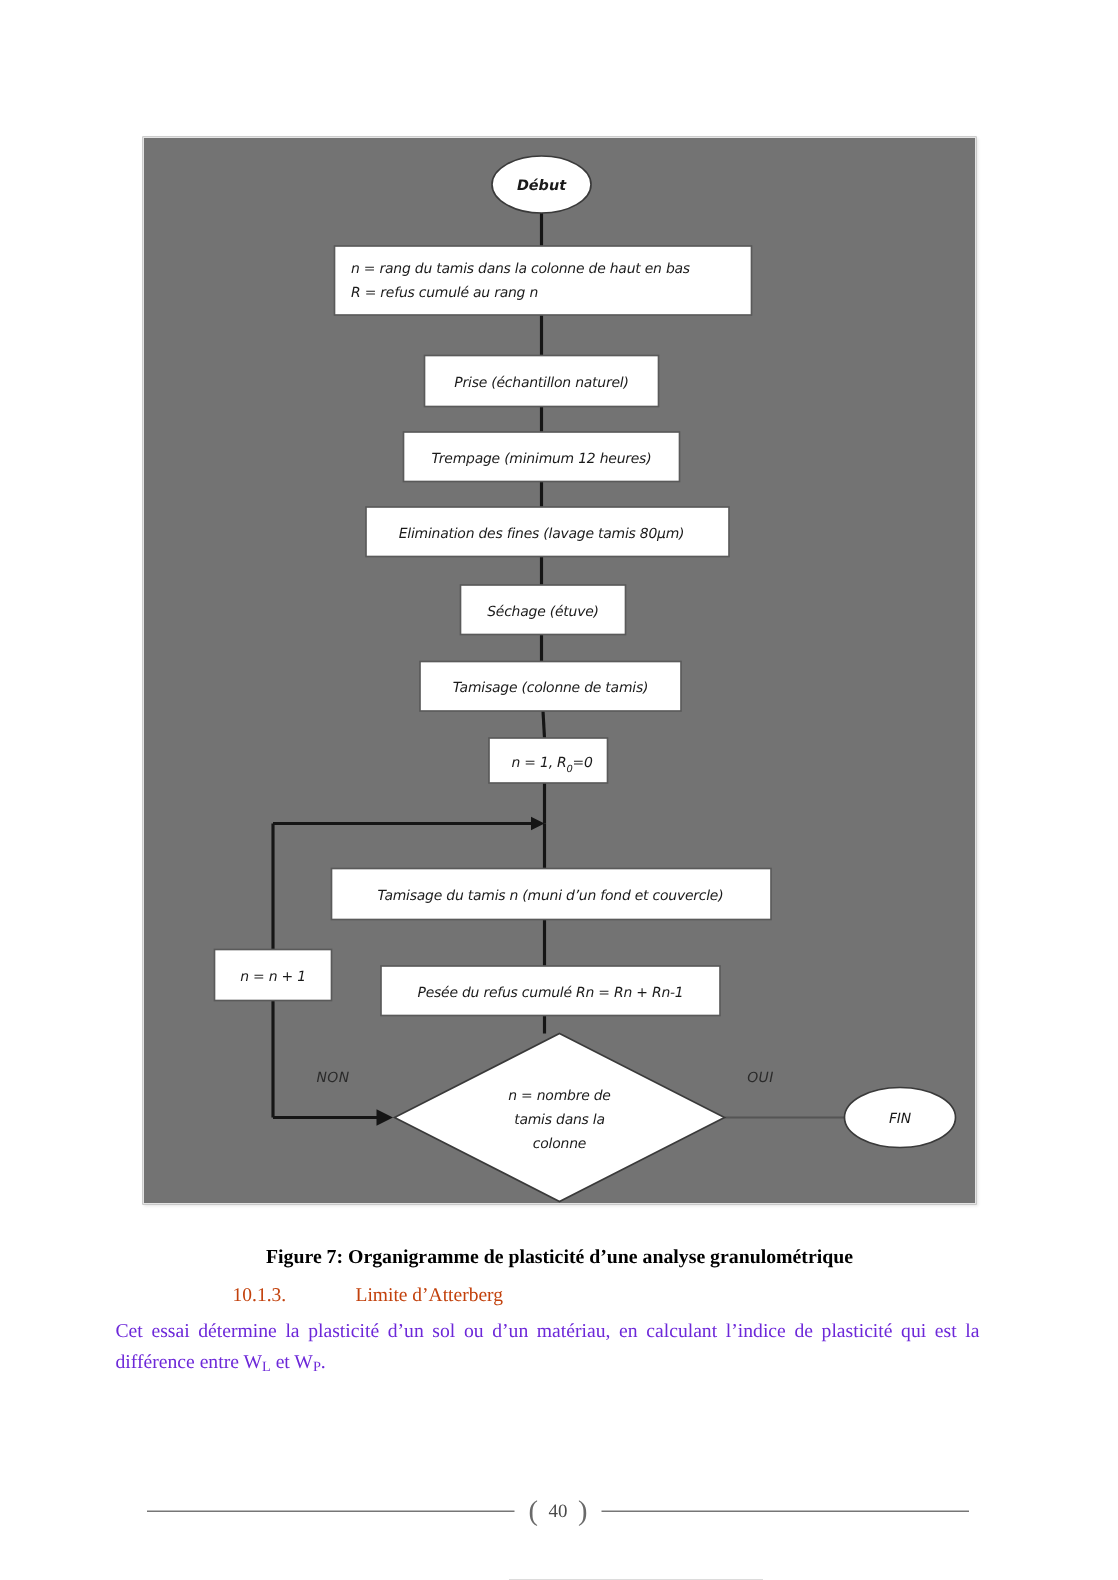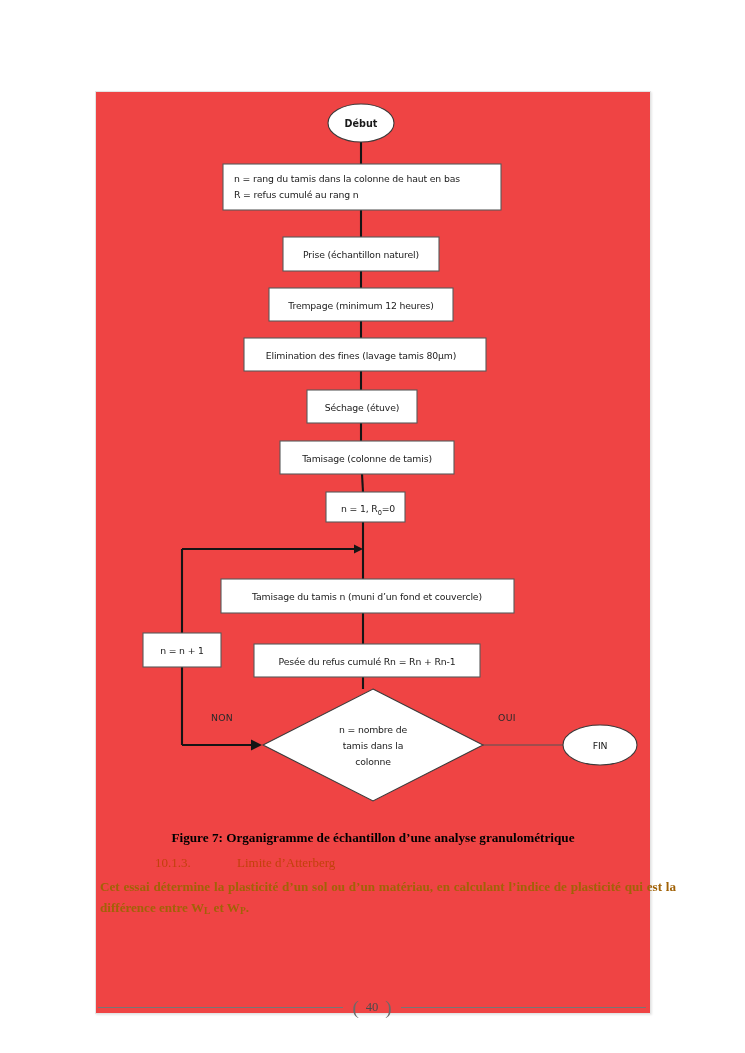--- a/index.html
+++ b/index.html
@@ -16,25 +16,26 @@
     color: #000000;
     overflow: hidden;
   }
 
   
   #figure-frame {
     position: absolute;
     left: 95px;
     top: 91px;
     width: 556px;
-    height: 923px;
-    background: #ef4444;
+    height: 712px;
+    background: #737373;
     border: 1px solid #e3e3e3;
     box-shadow: 1px 1px 2px rgba(0,0,0,0.10);
     box-sizing: border-box;
+    font-style: italic;
   }
 
   #flowchart-svg {
     position: absolute;
     left: 0;
     top: 0;
     display: block;
   }
 
   
@@ -110,29 +111,28 @@
     font-family: Liberation Serif, serif;
     font-size: 13px;
     color: #c2410c;
     line-height: 18px;
     white-space: pre;
   }
   #heading-row .h-num { display: inline-block; width: 82px; }
 
   #body-paragraph {
     position: absolute;
-    left: 100px;
+    left: 77px;
     top: 877px;
     width: 576px;
     font-family: "Liberation Serif", "DejaVu Serif", serif;
     font-size: 13.1px;
-    color: #a16207;
+    color: #6d28d9;
     line-height: 20.5px;
     text-align: justify;
-    font-weight: bold;
   }
   #body-paragraph sub {
     font-size: 9.5px;
     vertical-align: baseline;
     position: relative;
     top: 2px;
   }
 
   
   #footer {
@@ -274,21 +274,21 @@
     <g>
       <ellipse class="node-ellipse" cx="504" cy="653" rx="37" ry="20"></ellipse>
       <text class="fc-text" x="504" y="656.5" text-anchor="middle">FIN</text>
     </g>
 
     <text class="fc-label" x="126" y="629" text-anchor="middle">NON</text>
     <text class="fc-label" x="411" y="629" text-anchor="middle">OUI</text>
   </svg>
 </div>
 
-<div id="caption">Figure 7: Organigramme de échantillon d’une analyse granulométrique</div>
+<div id="caption">Figure 7: Organigramme de plasticité d’une analyse granulométrique</div>
 
 <div id="heading-row"><span class="h-num">10.1.3.</span><span>Limite d’Atterberg</span></div>
 
 <div id="body-paragraph"><span>Cet essai détermine la plasticité d’un sol ou d’un matériau, en calculant l’indice de plasticité qui est la différence entre W</span><sub>L</sub><span> et W</span><sub>P</sub><span>.</span></div>
 
 <div id="footer">
   <div class="rule"></div>
   <div class="page-wrap">
     <span class="brace">(</span>
     <span>40</span>

